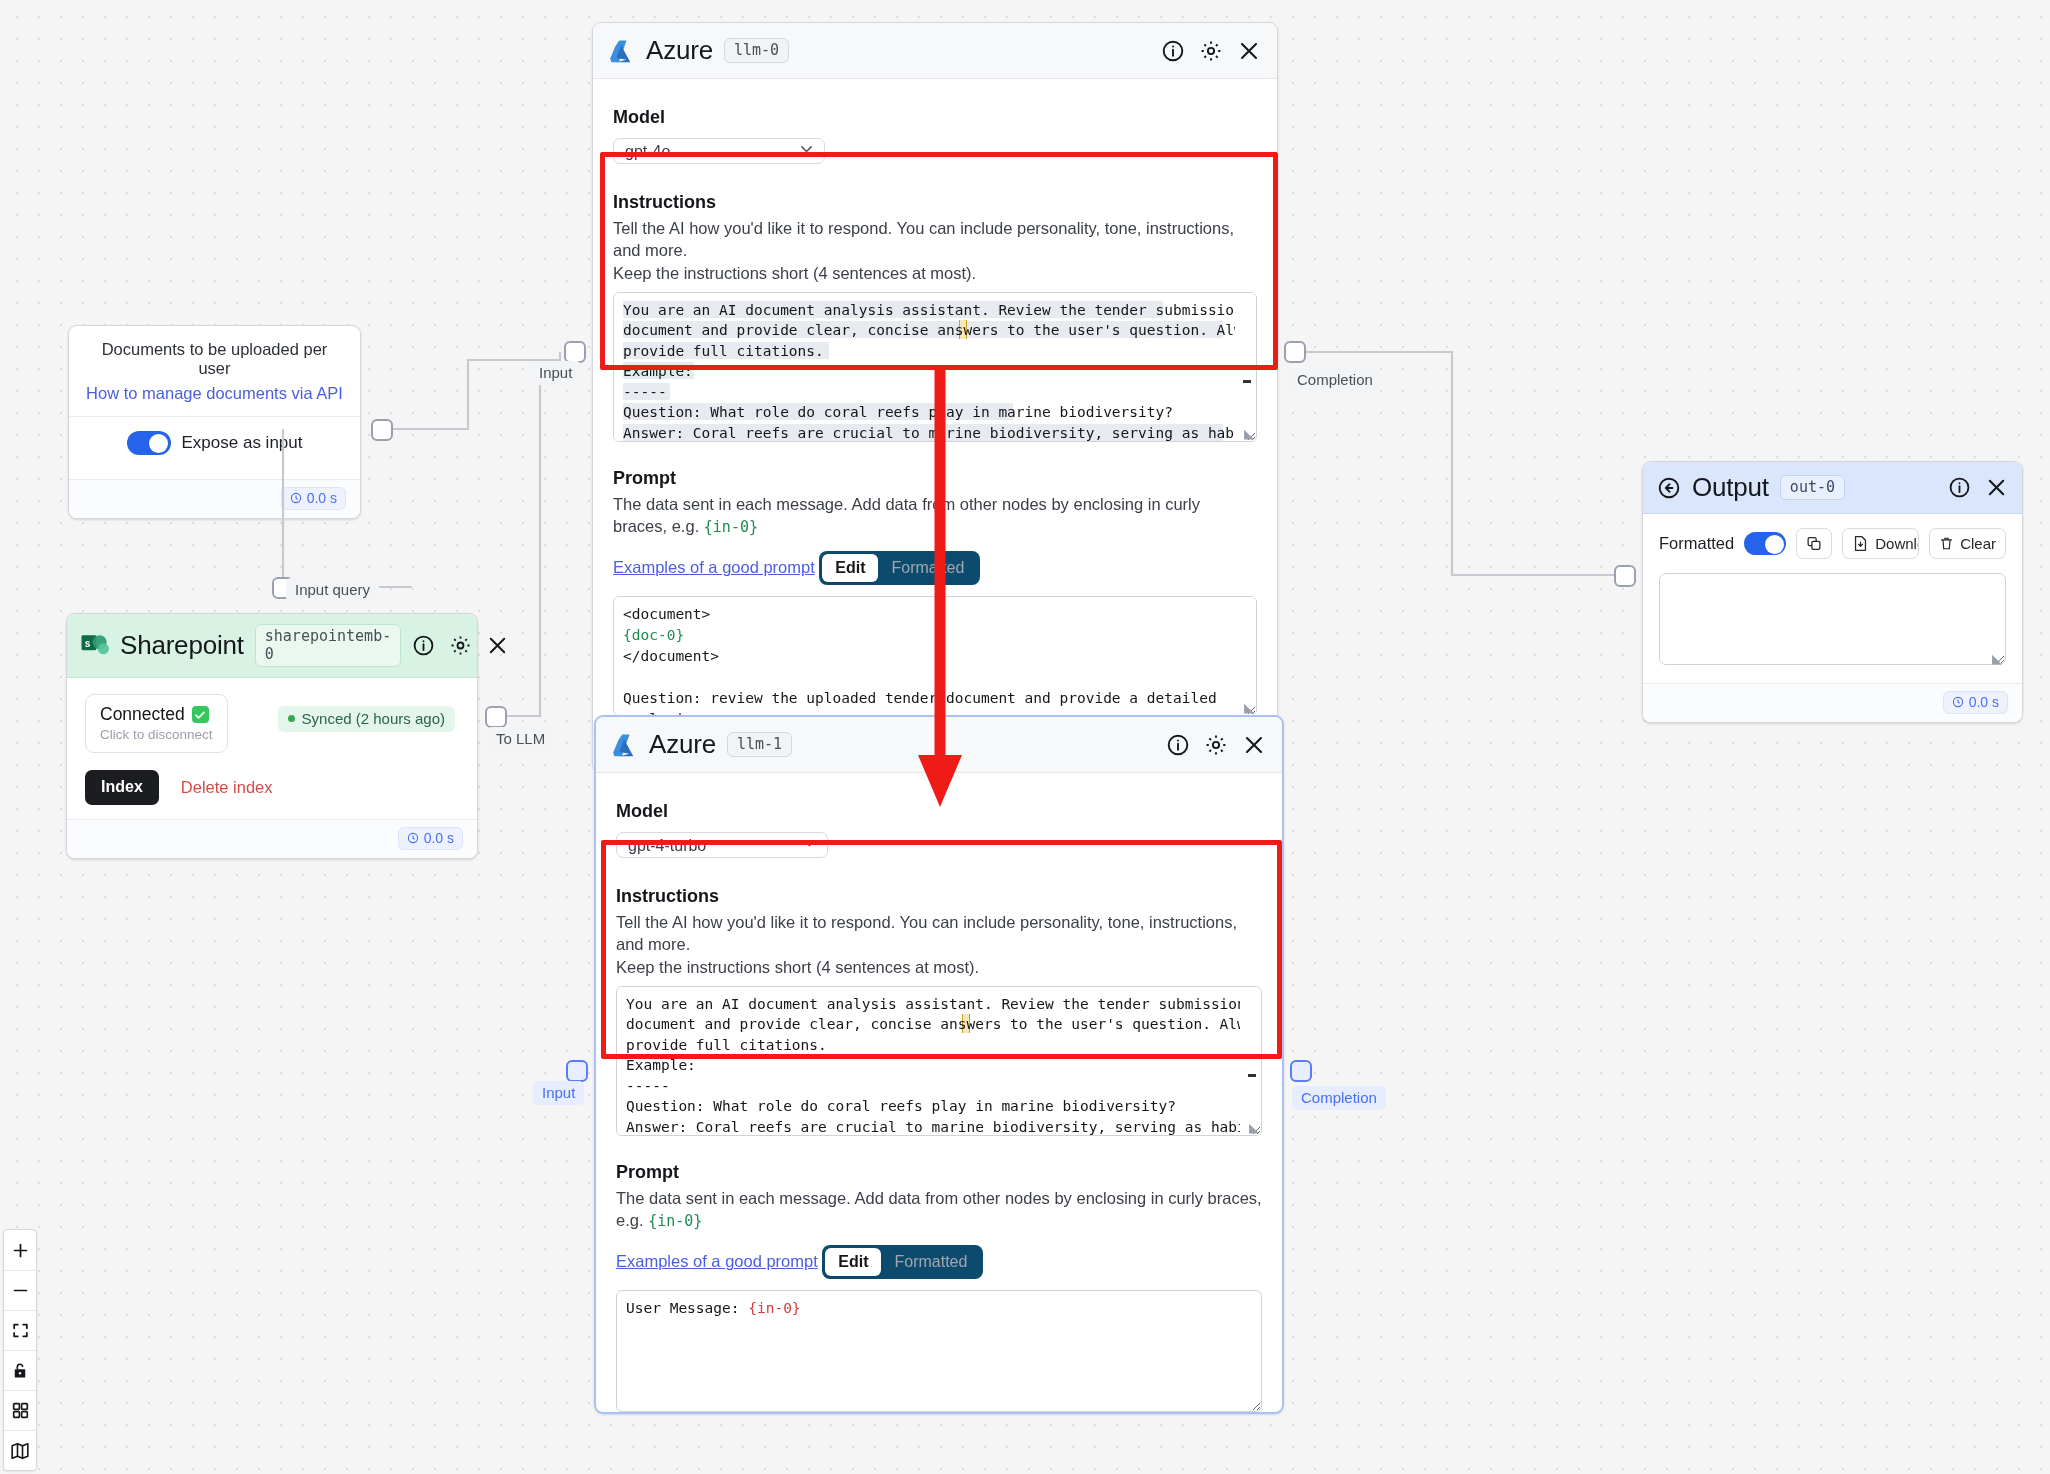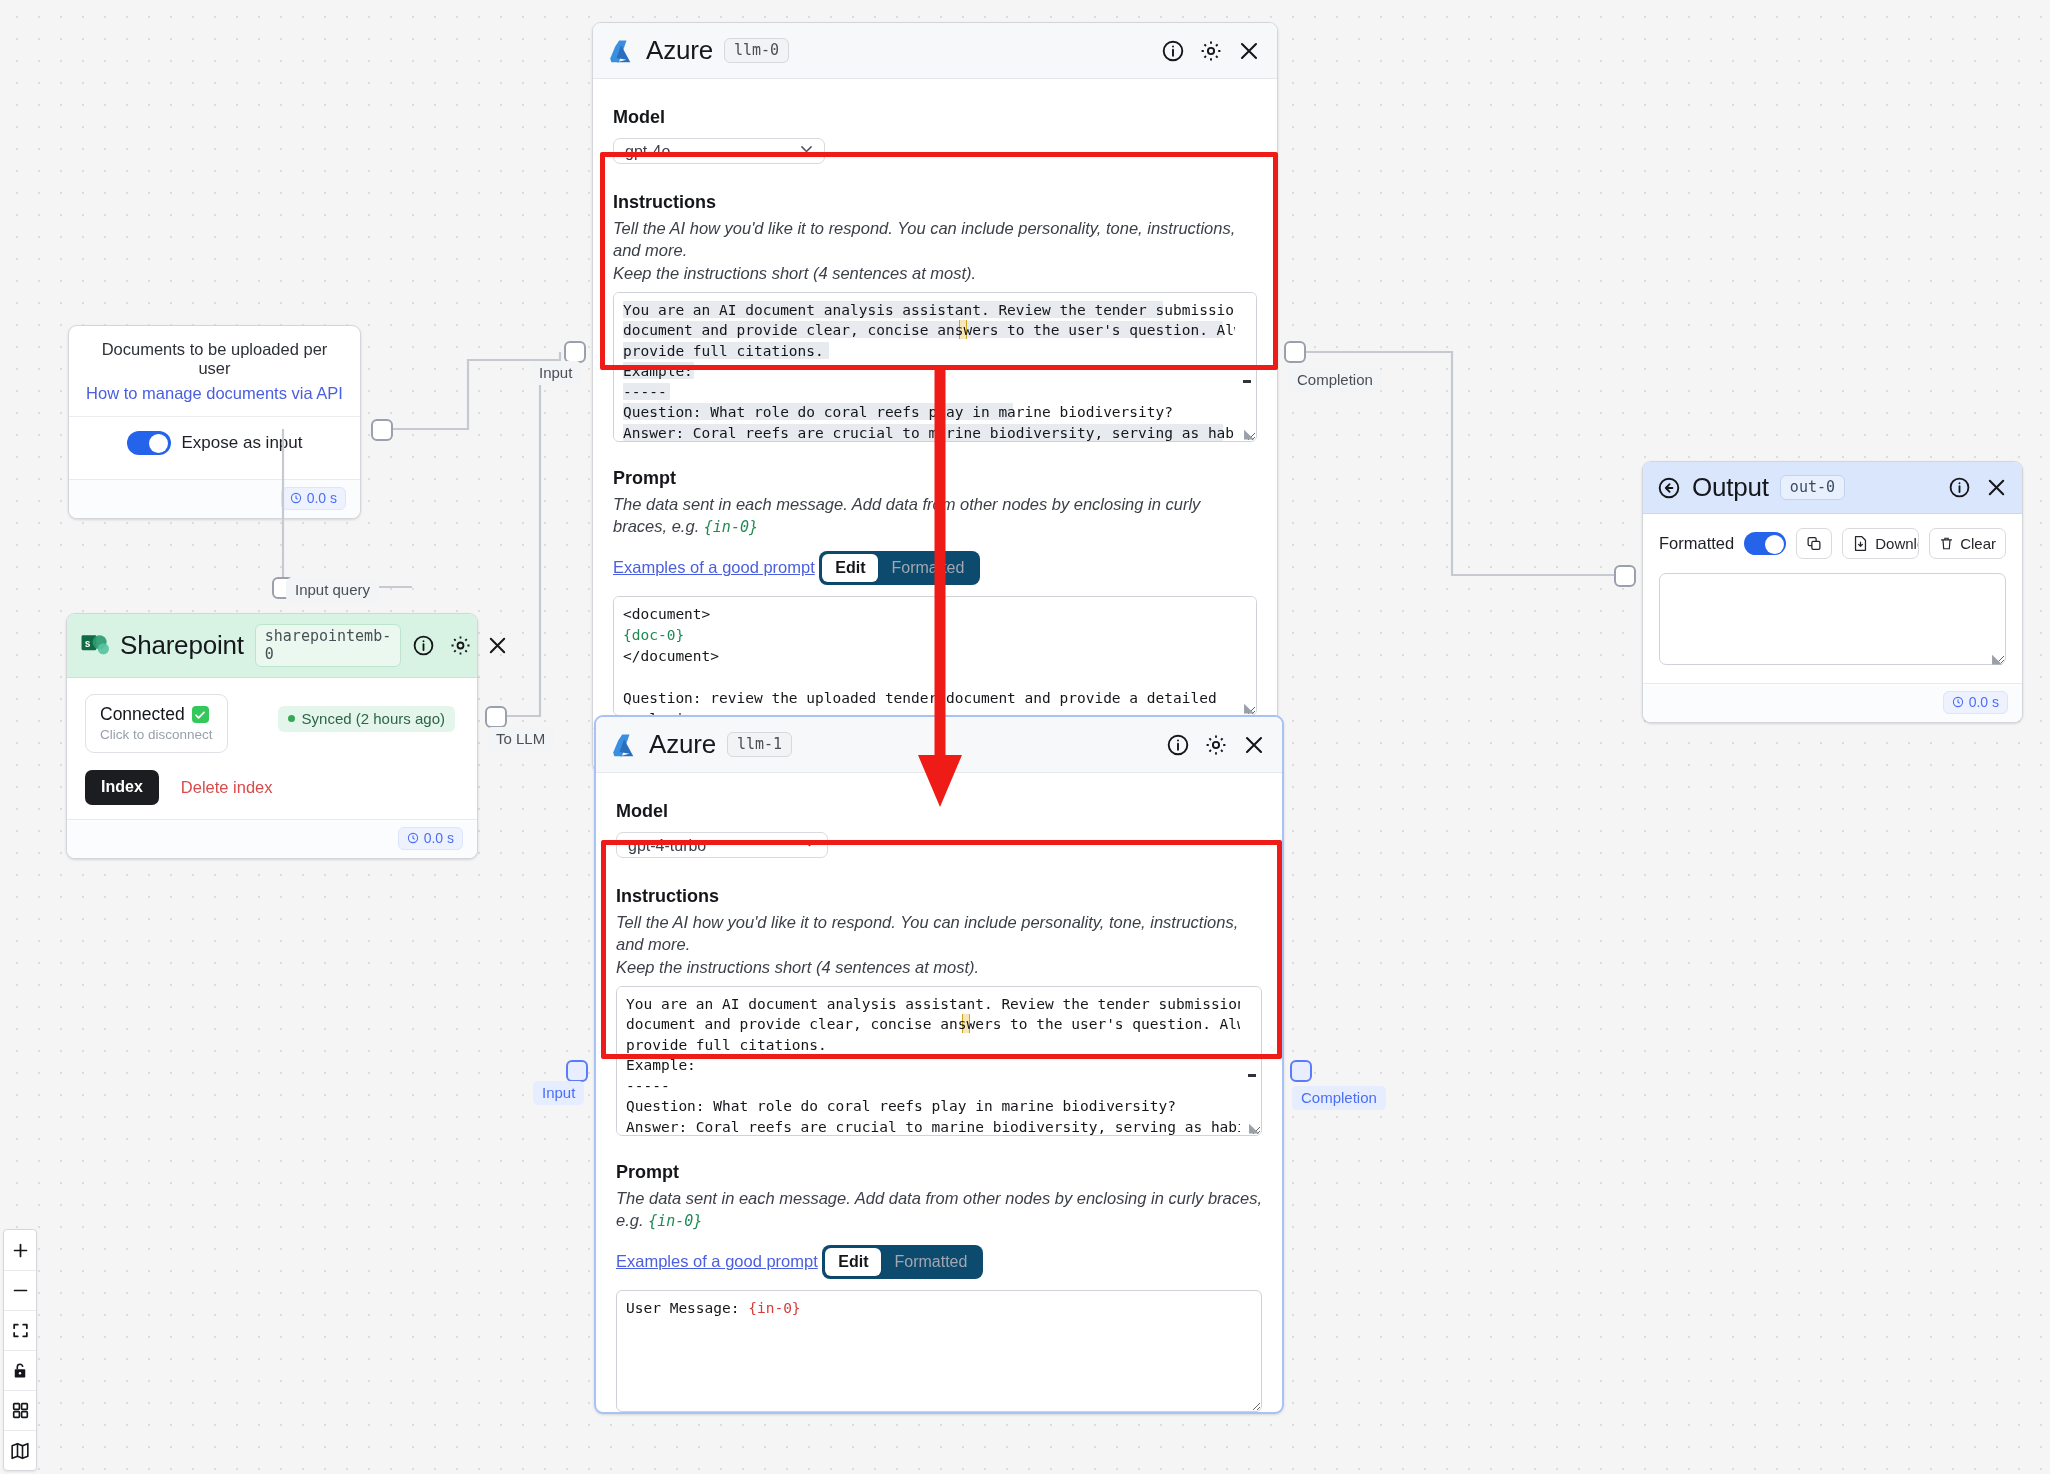--- a/index.html
+++ b/index.html
@@ -64,21 +64,21 @@
     font-size: 14px; color: #4b6ef5;
     background: #eef2ff; border: 1px solid #dde4fb;
     border-radius: 6px; padding: 2px 8px 3px;
   }
 
   
   .field-label {
     font-size: 18px; font-weight: 700; color: #14161a;
     margin: 12px 0 10px;
   }
-  .field-help { font-size: 16.5px; color: #3b3f47; line-height: 1.35; font-style: italic; }
+  .field-help { font-size: 16.5px; color: #3b3f47; line-height: 1.35; }
   .field-help .mono-token {
     font-family: "DejaVu Sans Mono", monospace;
     font-size: 15px; color: #1f8a52;
   }
   .link {
     display: inline-block; margin-top: 3px;
     font-size: 16.5px; color: #4a5ee0; text-decoration: underline; cursor: pointer;
   }
   .select-wrap { position: relative; display: inline-block; }
   select.model-select {

